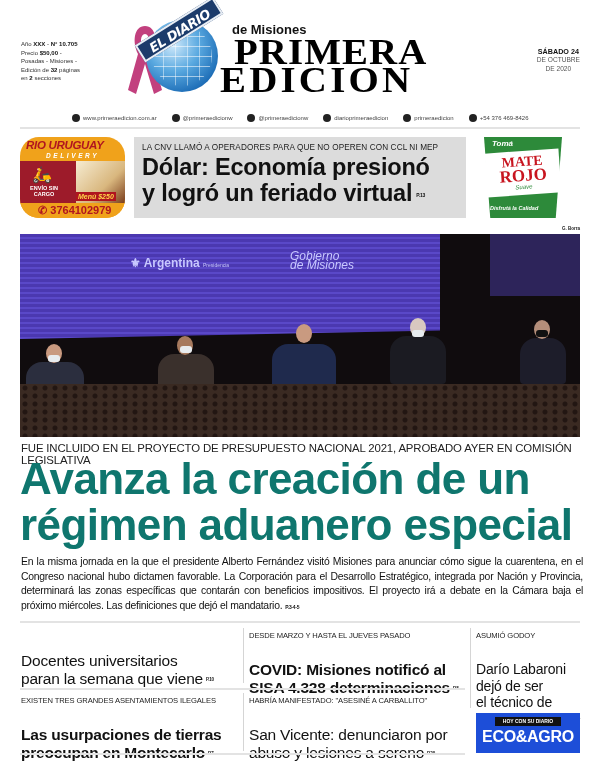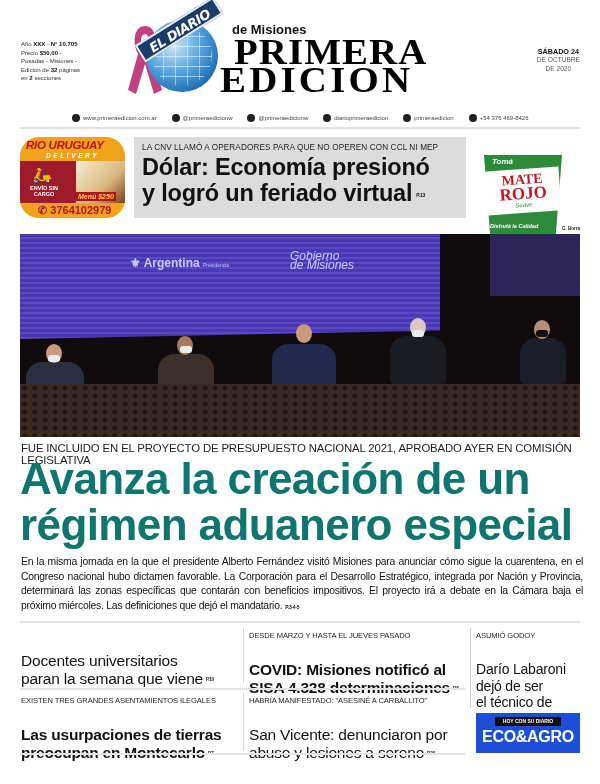--- a/index.html
+++ b/index.html
@@ -44,21 +44,21 @@
   .ad-left .scooter { position: absolute; left: 12px; top: 28px; font-size: 16px; color: #fff; }
   .ad-left .envio { position: absolute; left: 4px; top: 48px; width: 40px; text-align: center; font-size: 5.5px; font-weight: bold; color: #fff; line-height: 6px; }
   .ad-left .menu { position: absolute; left: 56px; top: 55px; background: #b0151f; color: #ffd54a; font-size: 7px; font-weight: bold; padding: 1px 2px; font-style: italic; }
   .ad-left .phone { position: absolute; left: 0; top: 66px; width: 105px; height: 33px; background: #f0a21b; color: #b0151f; font-size: 11px; font-weight: bold; line-height: 15px; padding-left: 18px; }
 
   .dolar-box { position: absolute; left: 134px; top: 137px; width: 332px; height: 81px; background: #dcdcdc; padding: 6px 8px; }
   .dolar-box .kicker { font-size: 8.2px; color: #222; letter-spacing: 0.1px; }
   .dolar-box .headline { font-size: 23.5px; font-weight: bold; line-height: 26px; color: #111; margin-top: 2px; letter-spacing: -0.2px; }
   .dolar-box .page { font-size: 5px; font-weight: bold; margin-left: 4px; vertical-align: middle; }
 
-  .ad-right { position: absolute; left: 480px; top: 137px; width: 86px; height: 81px; background: #ffffff; margin-top: 18px; }
+  .ad-right { position: absolute; left: 480px; top: 137px; width: 86px; height: 81px; background: #ffffff; }
   .ad-right .green { position: absolute; left: 4px; top: 0; width: 78px; height: 81px; background: #2d8a3a; clip-path: polygon(0 0,100% 0,92% 100%,8% 100%); }
   .ad-right .toma { position: absolute; left: 12px; top: 2px; font-size: 8px; color: #fff; font-weight: bold; font-style: italic; }
   .ad-right .label { position: absolute; left: 6px; top: 14px; width: 74px; height: 44px; background: #ffffff; transform: rotate(-4deg); text-align: center; }
   .ad-right .mate { font-family: "Liberation Serif", serif; font-weight: bold; color: #c8151f; font-size: 14px; line-height: 13px; margin-top: 4px; }
   .ad-right .rojo { font-family: "Liberation Serif", serif; font-weight: bold; color: #c8151f; font-size: 17px; line-height: 16px; }
   .ad-right .suave { font-size: 6px; font-style: italic; color: #2d8a3a; }
   .ad-right .disfruta { position: absolute; left: 10px; top: 68px; font-size: 5.5px; color: #fff; font-weight: bold; font-style: italic; }
 
   
   .photo-credit { position: absolute; right: 20px; top: 226px; font-size: 4.5px; font-weight: bold; color: #222; }

